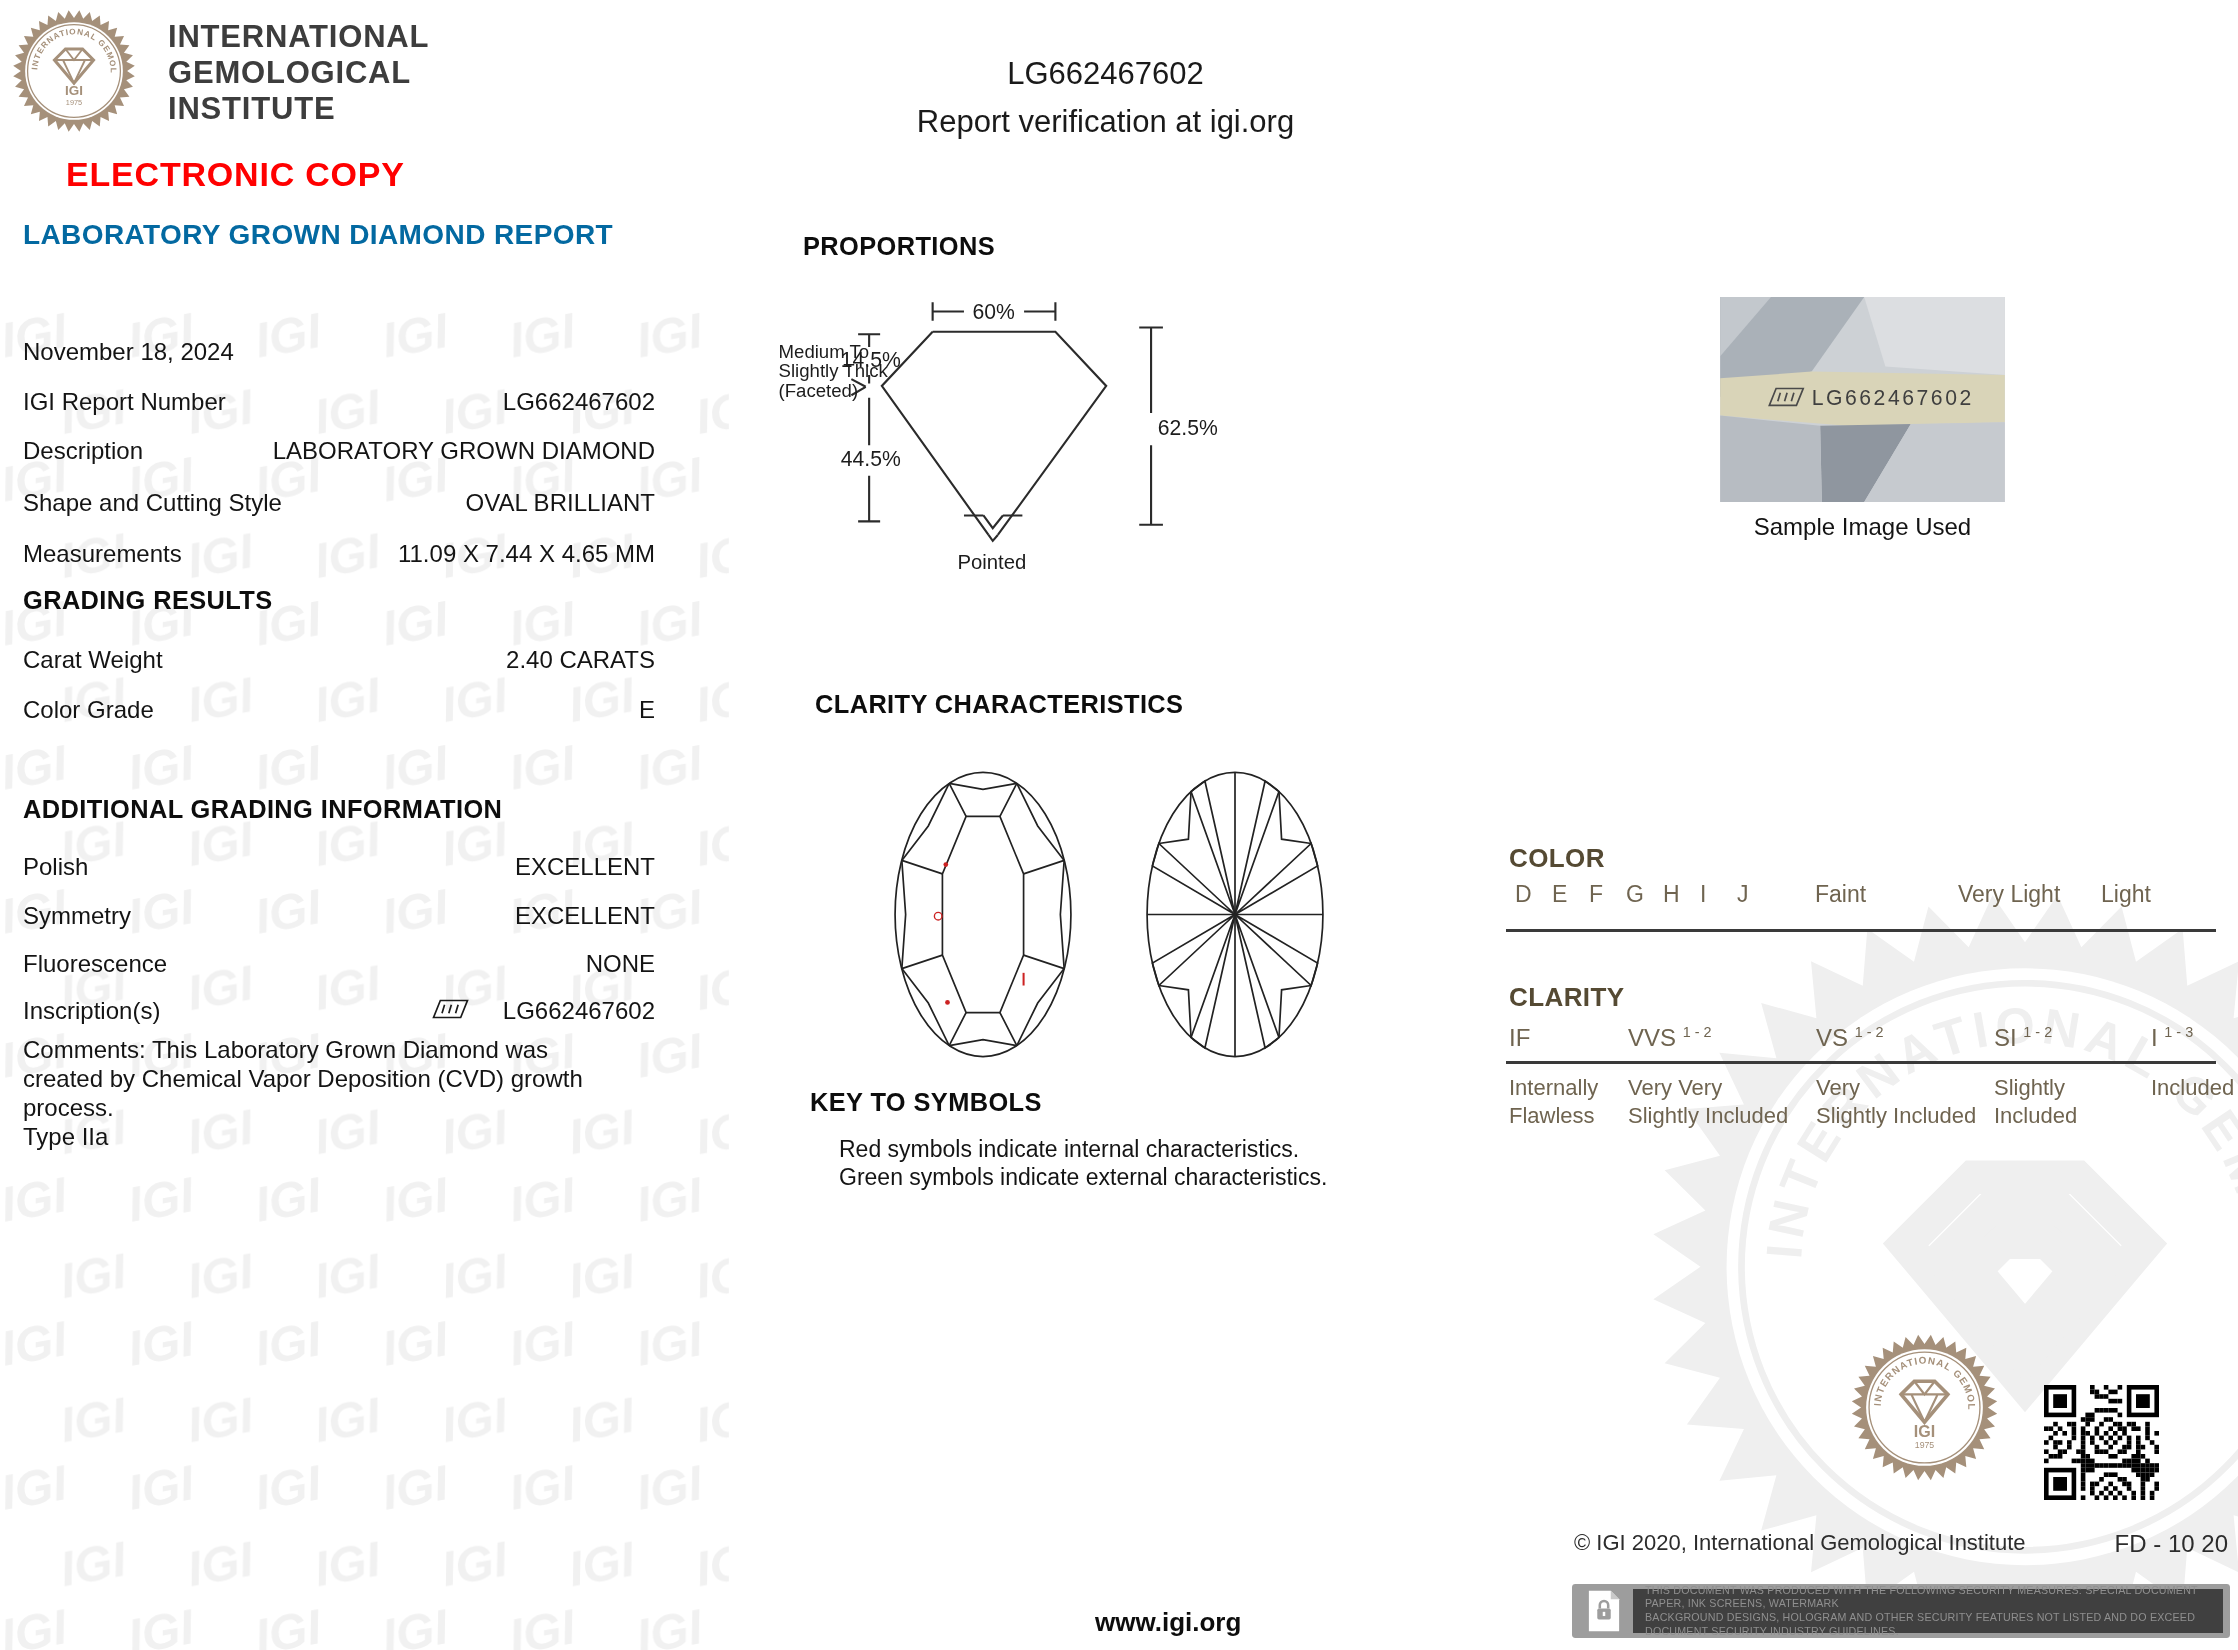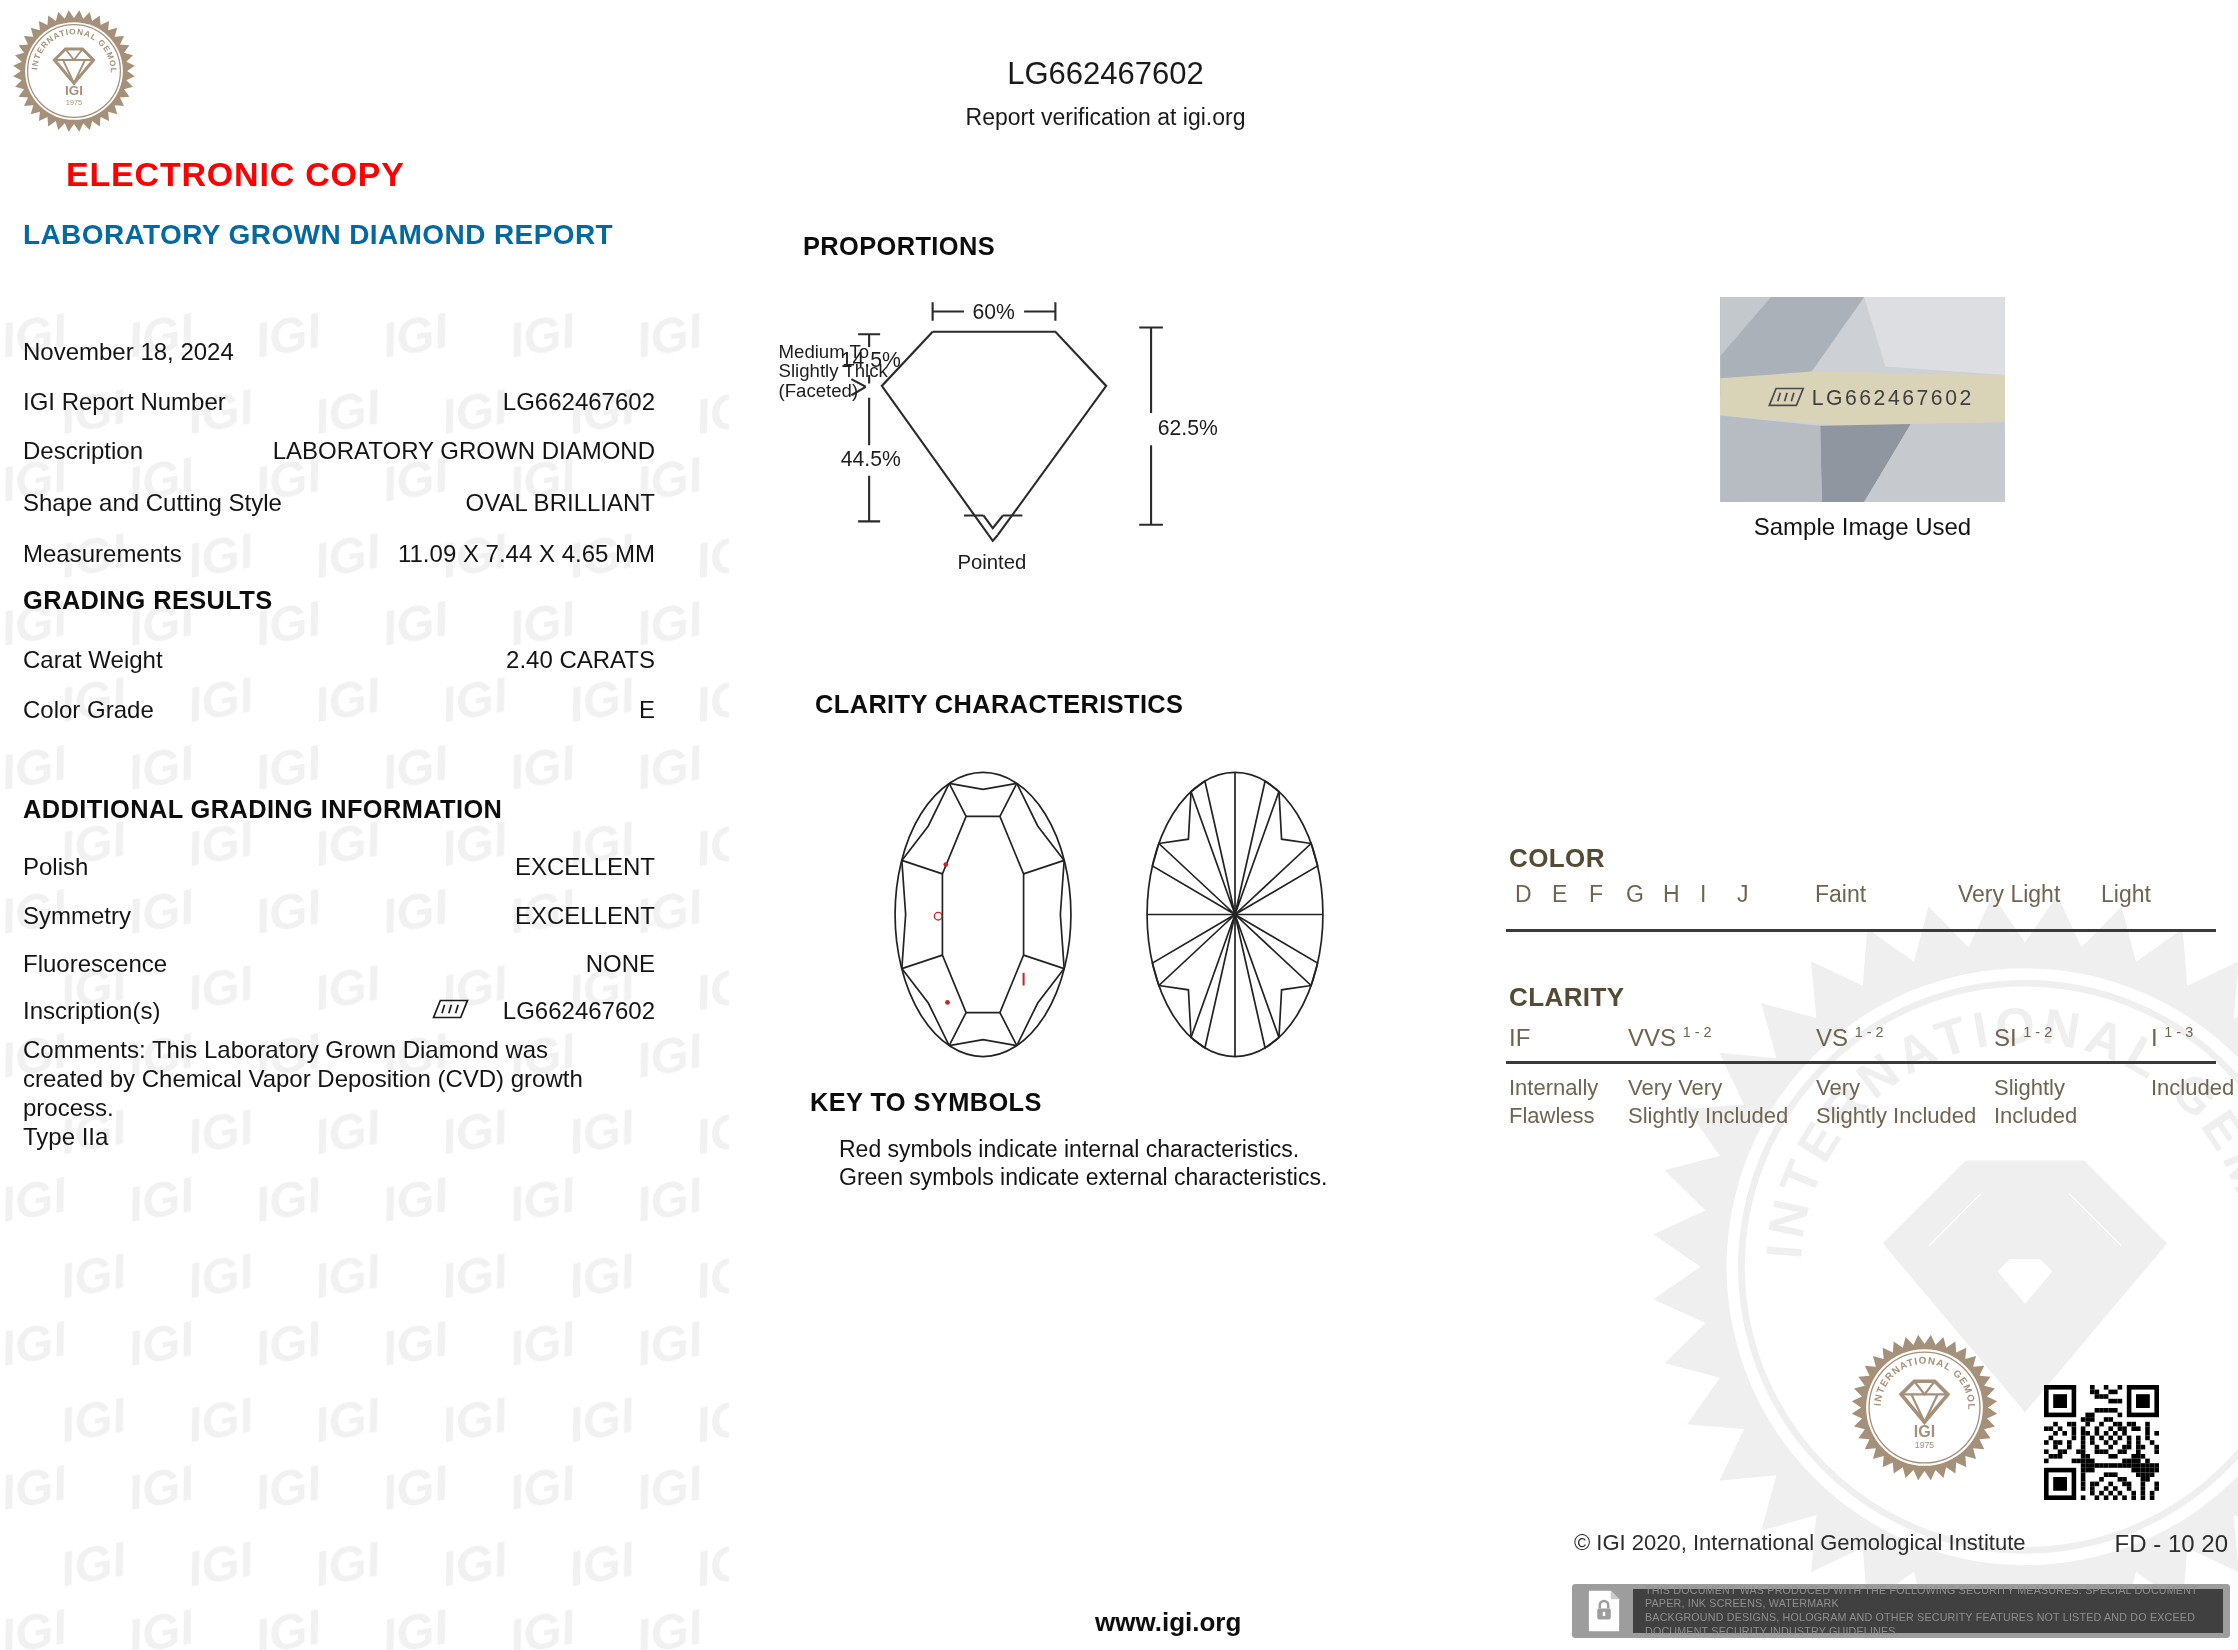--- a/index.html
+++ b/index.html
@@ -6,21 +6,21 @@
   .page{position:relative;width:2239px;height:1651px;background:#ffffff;overflow:hidden;
         font-family:"Liberation Sans",sans-serif;color:#111;}
   .abs{position:absolute;}
   .ml{white-space:pre-line;}
 
   
   .institute{left:168px;top:18.6px;font-size:31px;font-weight:700;color:#3d3d3d;line-height:36px;letter-spacing:0.8px;}
   .ecopy{left:66px;top:155px;font-size:34px;font-weight:700;color:#ff0000;letter-spacing:0.8px;}
   .hdr-center{left:847px;top:56px;width:517px;text-align:center;}
   .hdr-num{font-size:31px;color:#1a1a1a;}
-  .hdr-ver{font-size:23px;color:#1a1a1a;margin-top:12px;}
+  .hdr-ver{font-size:31px;color:#1a1a1a;margin-top:12px;}
 
   
   .rep-title{left:23px;top:219px;font-size:28px;font-weight:700;color:#0369a1;letter-spacing:0.4px;}
   .sec-head{font-size:25.4px;font-weight:700;color:#0d0d0d;letter-spacing:0.4px;}
   .row{position:absolute;left:23px;width:632px;height:29px;}
   .lab{position:absolute;left:0;font-size:24px;color:#141414;}
   .val{position:absolute;right:0;font-size:24px;color:#141414;text-align:right;white-space:nowrap;}
   .comments{left:23px;top:1035px;width:644px;font-size:24px;line-height:29px;color:#141414;}
   .insc-glyph{position:absolute;right:185px;top:0px;}
 
@@ -91,20 +91,23 @@
         <path id="arc625" d="M 35.800000000000004 79 A 43.199999999999996 43.199999999999996 0 1 1 122.19999999999999 79"></path>
       </defs>
       <text font-size="9.72" fill="#a5907a" font-weight="bold" letter-spacing="1.08"><textPath href="#arc625" xlink:href="#arc625" startOffset="1%">INTERNATIONAL GEMOLOGICAL INSTITUTE</textPath></text>
       <g transform="translate(79,74.68) scale(0.72)" stroke="#a5907a" fill="none" stroke-width="5">
         <path d="M-32,-12 L-14,-30 L14,-30 L32,-12 L0,26 Z"></path>
         <path d="M-32,-12 L32,-12 M-14,-30 L0,-12 L14,-30 M-18,-12 L0,26 L18,-12" stroke-width="3"></path>
       </g>
       <text x="79" y="107.8" text-anchor="middle" font-size="15.84" font-weight="bold" fill="#a5907a">IGI</text>
       <text x="79" y="119.32000000000001" text-anchor="middle" font-size="8.64" fill="#a5907a">1975</text>
     </svg>
+  <div class="abs institute ml" style="z-index:2;">INTERNATIONAL
+GEMOLOGICAL
+INSTITUTE</div>
   <div class="abs ecopy">ELECTRONIC COPY</div>
   <div class="abs hdr-center">
     <div class="hdr-num">LG662467602</div>
     <div class="hdr-ver">Report verification at igi.org</div>
   </div>
 
   <div class="abs rep-title" style="z-index:2;">LABORATORY GROWN DIAMOND REPORT</div>
 
   <div class="row" style="top:338px;z-index:2;">
     <span class="lab">November 18, 2024</span>

